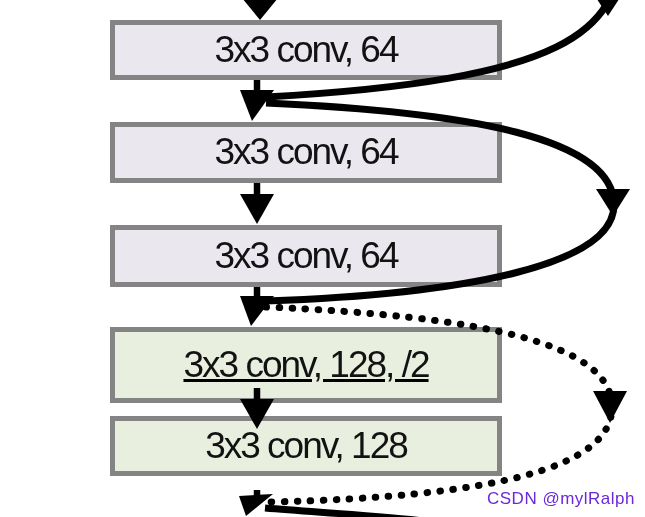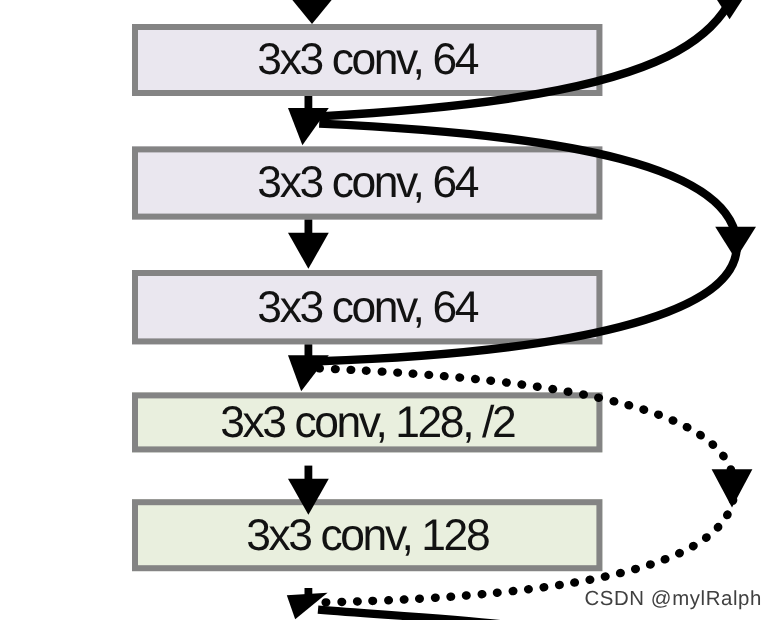--- a/index.html
+++ b/index.html
@@ -27,21 +27,21 @@
     letter-spacing:-2px;
     color:#121212;
     white-space:nowrap;
     line-height:1;
     padding-bottom:2px;
   }
   #watermark{
     position:absolute;
     left:487px;top:489px;
     font-size:17px;
-    color:#404040;
+    color:#6d28d9;
     letter-spacing:0.5px;
     white-space:nowrap;
     z-index:2;
   }
   #arrow-layer{
     position:absolute;left:0;top:0;
     z-index:3;
     pointer-events:none;
   }
   .arc{fill:none;stroke:#000;stroke-width:7;}
@@ -56,21 +56,21 @@
 
   <div class="conv-box fill-64" style="top:20px;height:60px;">
     <span class="conv-label">3x3 conv, 64</span>
   </div>
   <div class="conv-box fill-64" style="top:122px;height:61px;">
     <span class="conv-label">3x3 conv, 64</span>
   </div>
   <div class="conv-box fill-64" style="top:225px;height:62px;">
     <span class="conv-label">3x3 conv, 64</span>
   </div>
-  <div class="conv-box fill-128" style="top:327px;height:50px;">
+  <div class="conv-box fill-128" style="top:327px;height:76px;text-decoration:underline;">
     <span class="conv-label">3x3 conv, 128, /2</span>
   </div>
   <div class="conv-box fill-128" style="top:416px;height:60px;">
     <span class="conv-label">3x3 conv, 128</span>
   </div>
 
   <div id="watermark">CSDN @mylRalph</div>
 
   <svg id="arrow-layer" width="645" height="517" viewBox="0 0 645 517">
 

